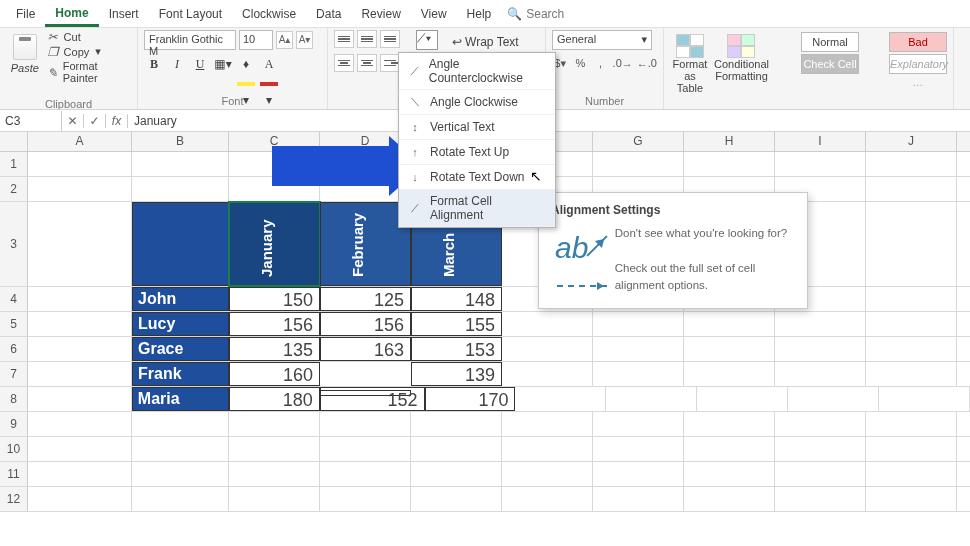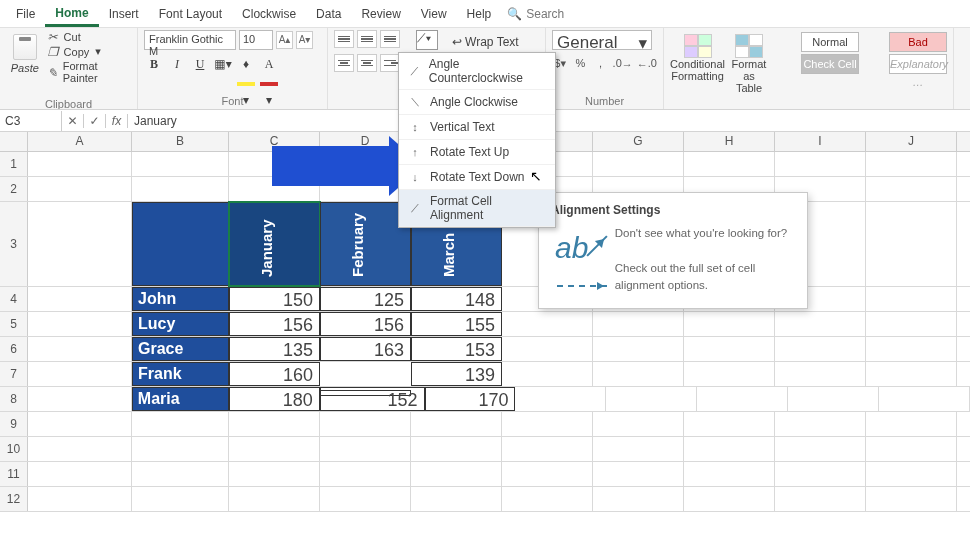--- a/index.html
+++ b/index.html
@@ -40,21 +40,21 @@
 
 
 .align-row { display:flex; gap:3px; }
 .ab { width:20px; height:18px; border:1px solid #ccc; background:#fff; display:flex; flex-direction:column; justify-content:center; align-items:center; gap:1px; }
 .ab span { width:12px; height:1.5px; background:#666; }
 .ab.left span:nth-child(2){width:8px;} .ab.center span:nth-child(2){width:8px;margin:0 auto;} .ab.right span:nth-child(2){width:8px;margin-left:auto;}
 .orient-btn { width:22px; height:20px; border:1px solid #999; background:#fff; position:relative; }
 .wrap-row { display:flex; align-items:center; gap:3px; margin-top:3px; }
 
 
-.num-combo { width:100px; height:20px; border:1px solid #bbb; background:#fff; font-size:17px; padding:2px 4px; display:flex; justify-content:space-between; }
+.num-combo { width:100px; height:20px; border:1px solid #bbb; background:#fff; font-size:11px; padding:2px 4px; display:flex; justify-content:space-between; }
 .num-row2 { display:flex; gap:4px; margin-top:4px; }
 .nb { width:22px; height:20px; text-align:center; line-height:19px; font-size:11px; color:#555; }
 
 
 .styles-col { display:flex; flex-direction:column; align-items:center; font-size:11px; padding-top:2px; width:58px; }
 .styles-ic { width:28px; height:24px; display:flex; flex-wrap:wrap; }
 .styles-ic div { width:14px; height:12px; border:1px solid #ccc; }
 .cellstyle { width:58px; height:20px; border:1px solid #bbb; font-size:11px; text-align:center; line-height:18px; margin-bottom:2px;margin-left:28px; }
 .cellstyle.normal { background:#fff; }
 .cellstyle.bad { background:#f8c6c6; color:#a00; }
@@ -234,35 +234,35 @@
         <div class="nb">.0→</div>
         <div class="nb">←.0</div>
       </div>
     </div>
     <div class="group-label">Number</div>
   </div>
 
   <div class="group" style="width:290px;display:flex;flex-direction:row;gap:4px;padding-top:4px">
     <div class="styles-col">
       <div class="styles-ic">
+          <div style="background:#9cd"></div>
+          <div style="background:#fff"></div>
+          <div style="background:#fff"></div>
+          <div style="background:#9cd"></div>
+        </div>
+      <span style="text-align:center;line-height:1.1">Format as Table</span>
+    </div>
+    <div class="styles-col">
+      <div class="styles-ic">
           <div style="background:#fcd"></div>
           <div style="background:#cfd"></div>
           <div style="background:#dcf"></div>
           <div style="background:#ffd"></div>
         </div>
       <span style="text-align:center;line-height:1.1">Conditional Formatting</span>
-    </div>
-    <div class="styles-col">
-      <div class="styles-ic">
-          <div style="background:#9cd"></div>
-          <div style="background:#fff"></div>
-          <div style="background:#fff"></div>
-          <div style="background:#9cd"></div>
-        </div>
-      <span style="text-align:center;line-height:1.1">Format as Table</span>
     </div>
     <div style="display:flex;flex-direction:column">
       <div style="display:flex;gap:2px">
         <div class="cellstyle normal">Normal</div>
         <div class="cellstyle bad">Bad</div>
       </div>
       <div style="display:flex;gap:2px">
         <div class="cellstyle check">Check Cell</div>
         <div class="cellstyle explan">Explanatory …</div>
       </div>

